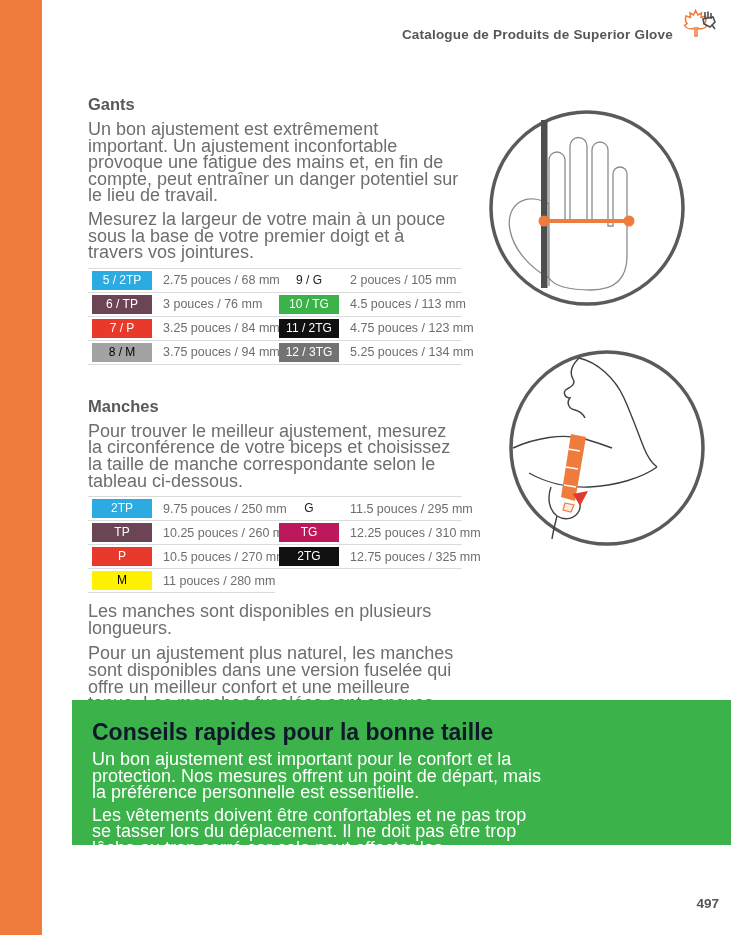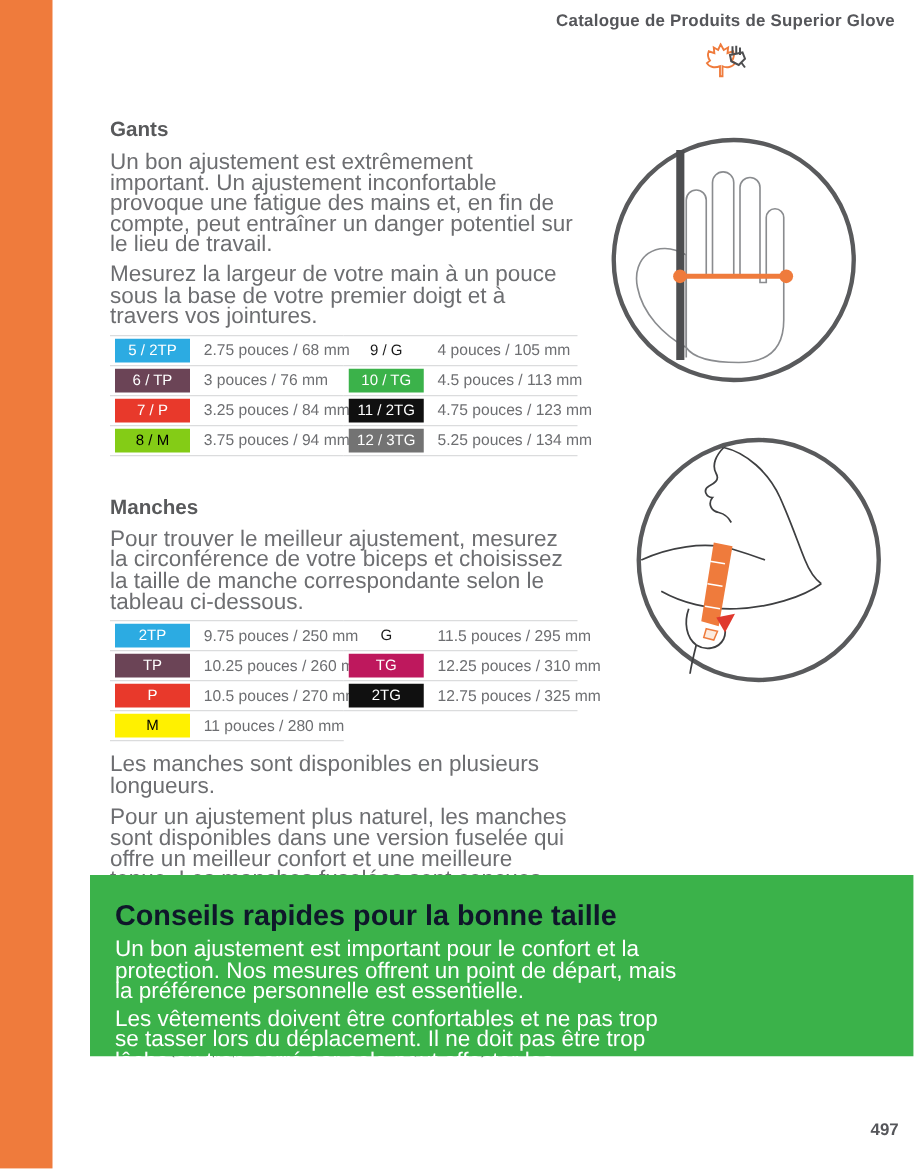--- a/index.html
+++ b/index.html
@@ -1,21 +1,21 @@
 <!DOCTYPE html>
 <html><head>
 <meta charset="utf-8">
 <style>
   html,body { margin:0; padding:0; background:#fff; }
   .page { position:relative; width:731px; height:935px; background:#ffffff;
           font-family:"Liberation Sans", sans-serif; overflow:hidden; }
 
   .left-bar { position:absolute; left:0; top:0; width:42px; height:935px; }
 
-  .header { position:absolute; top:9px; right:15px; display:flex; align-items:center; gap:10px;flex-direction:column; }
+  .header { position:absolute; top:9px; right:15px; display:flex; align-items:flex-end; gap:10px; }
   .header-title { font-size:13.5px; font-weight:bold; color:#55565A; letter-spacing:.2px; }
 
   .content { position:absolute; left:88px; top:95px; width:374px; }
   .section-title { font-size:16.5px; font-weight:bold; color:#58595B; margin:0 0 7px 0; }
   .para { font-size:18px; line-height:16.6px; color:#6D6E71; margin:1px 0 7px 0; }
 
   .size-table { display:flex; margin:6px 0 0 0; }
   .size-col { width:187px; }
   .size-row { display:flex; align-items:center; height:23px; border-top:1px solid #DBDCDD; }
   .size-row:last-child { border-bottom:1px solid #DBDCDD; }
@@ -81,28 +81,28 @@
     <span class="size-badge" style="background: rgb(107, 68, 86); color: rgb(255, 255, 255);">6 / TP</span>
     <span class="size-value">3 pouces / 76 mm</span>
   </div>
 
   <div class="size-row">
     <span class="size-badge" style="background: rgb(232, 57, 43); color: rgb(255, 255, 255);">7 / P</span>
     <span class="size-value">3.25 pouces / 84 mm</span>
   </div>
 
   <div class="size-row">
-    <span class="size-badge" style="background: #84cc16; color: rgb(0, 0, 0);">8 / M</span>
+    <span class="size-badge" style="background: #a3a3a3; color: rgb(0, 0, 0);">8 / M</span>
     <span class="size-value">3.75 pouces / 94 mm</span>
   </div>
 </div>
       <div class="size-col">
   <div class="size-row">
     <span class="size-badge" style="background: transparent; color: rgb(26, 26, 26);">9 / G</span>
-    <span class="size-value">4 pouces / 105 mm</span>
+    <span class="size-value">2 pouces / 105 mm</span>
   </div>
 
   <div class="size-row">
     <span class="size-badge" style="background: rgb(59, 178, 74); color: rgb(255, 255, 255);">10 / TG</span>
     <span class="size-value">4.5 pouces / 113 mm</span>
   </div>
 
   <div class="size-row">
     <span class="size-badge" style="background: rgb(16, 16, 16); color: rgb(255, 255, 255);">11 / 2TG</span>
     <span class="size-value">4.75 pouces / 123 mm</span>

